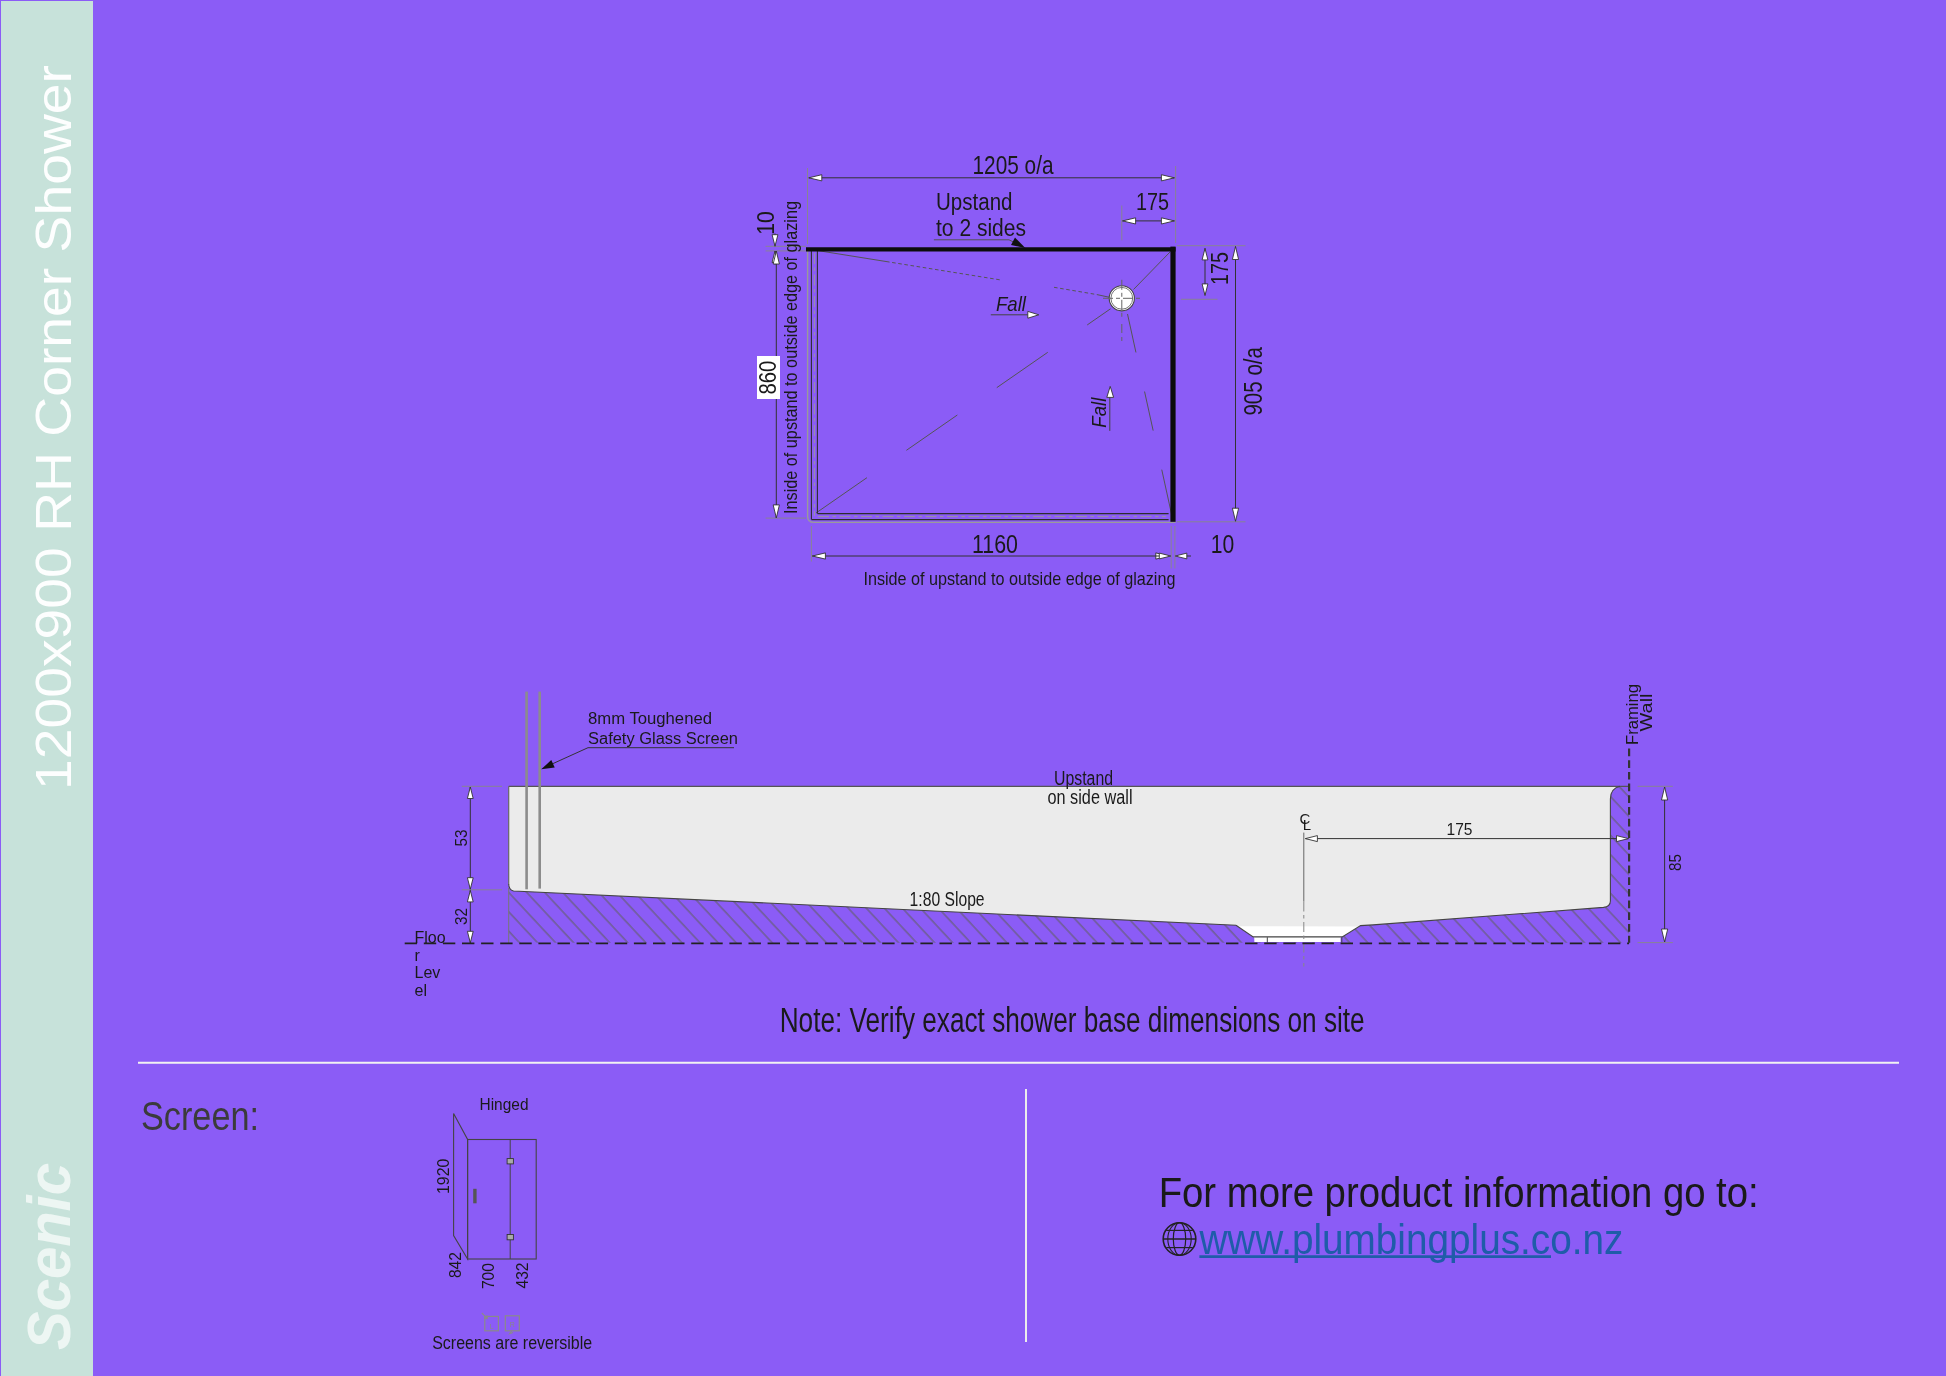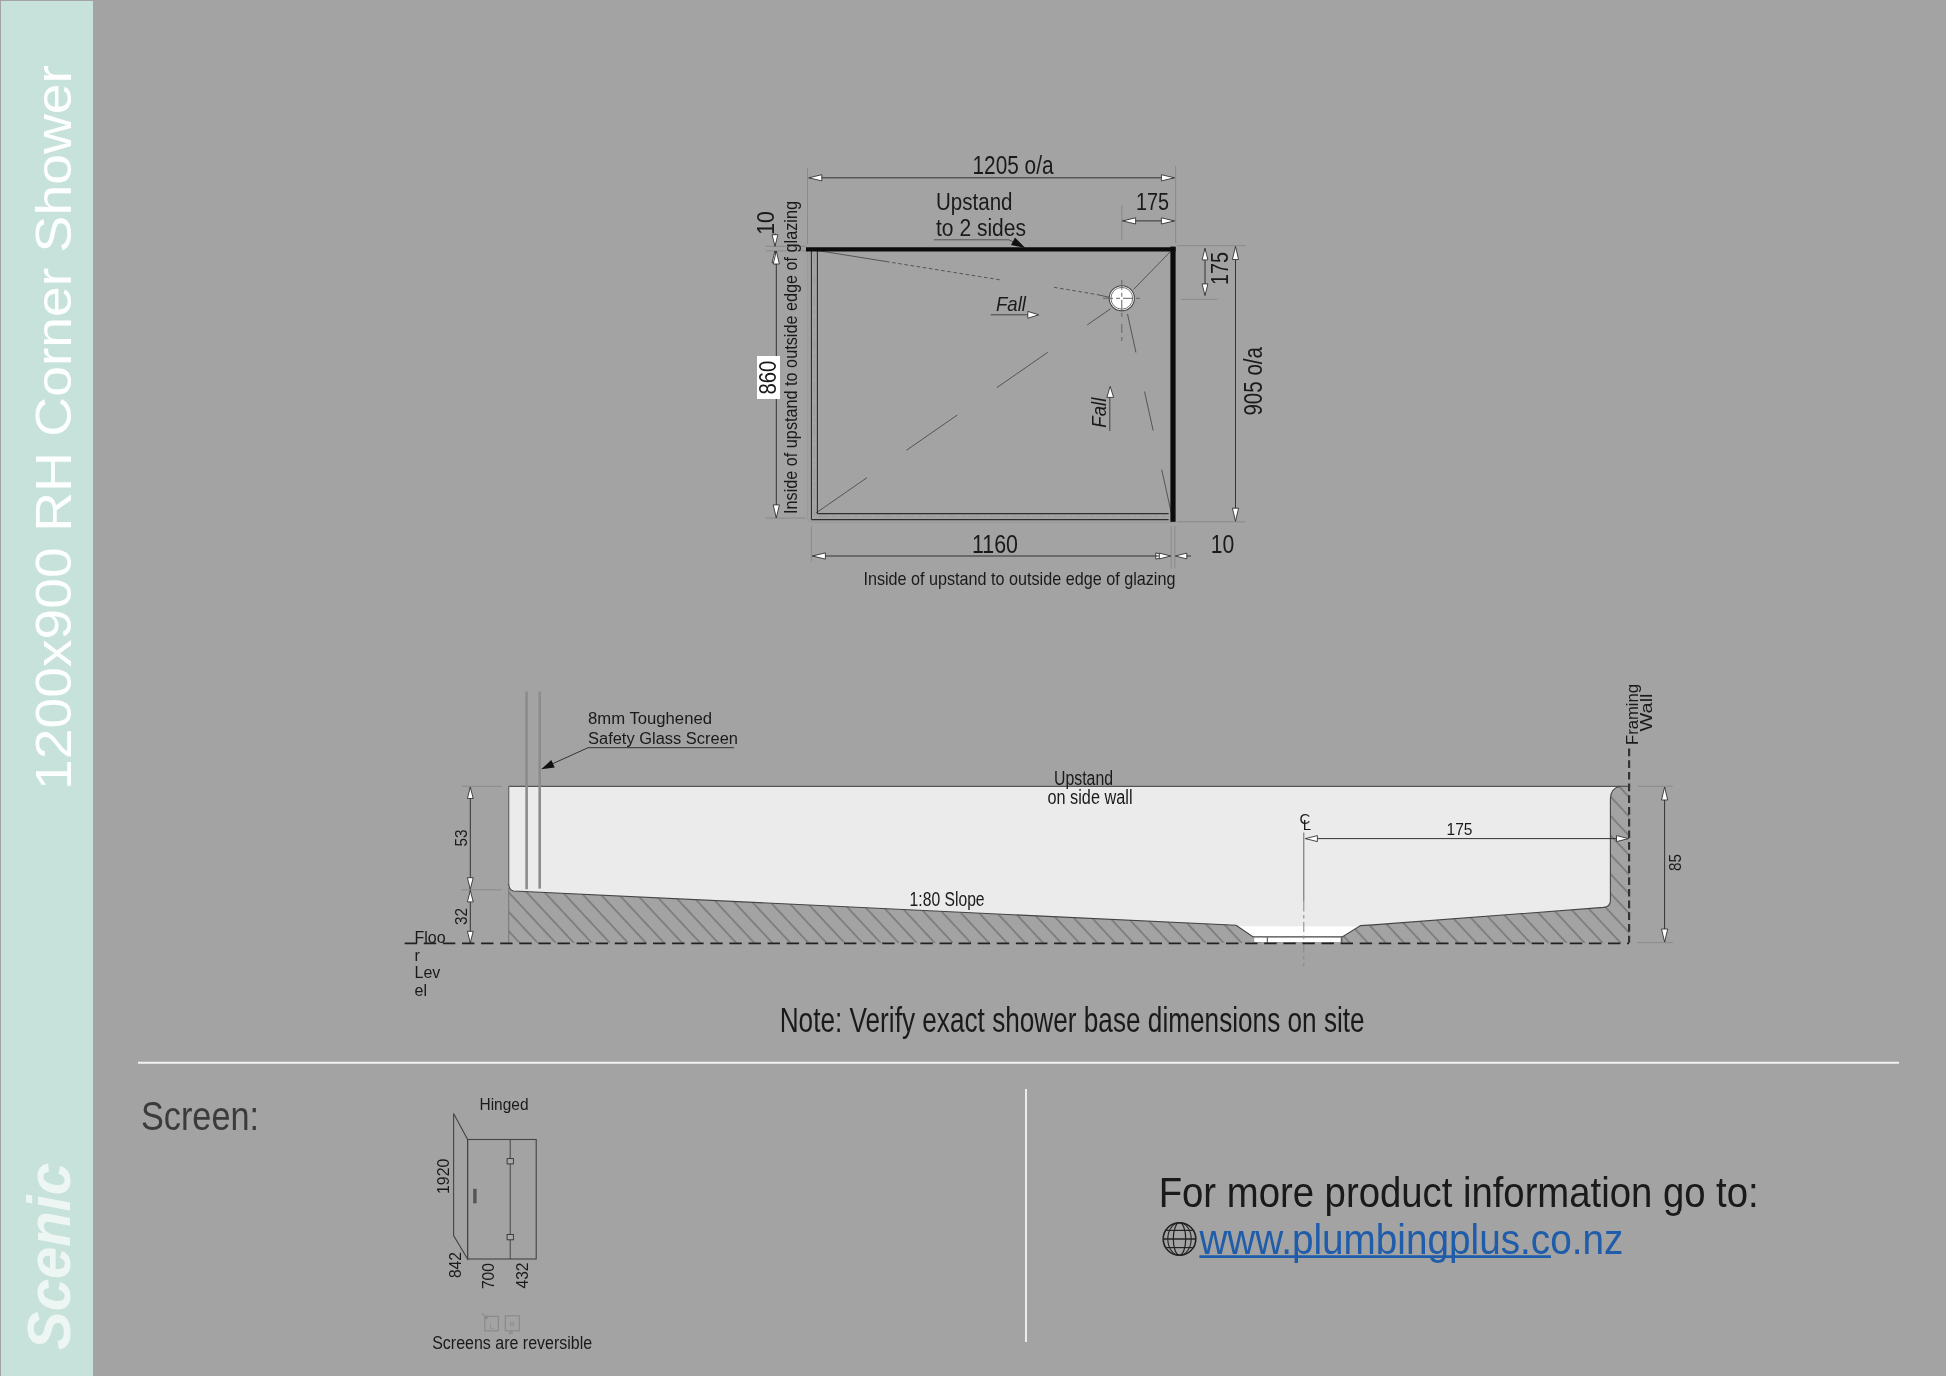--- a/index.html
+++ b/index.html
@@ -1,17 +1,17 @@
 <!DOCTYPE html>
 <html><head>
 <meta charset="utf-8">
 <style>
   html,body { margin:0; padding:0; background:#fff; }
   * { font-family:"Liberation Sans", sans-serif; }
-  #page { position:relative; width:1946px; height:1376px; background:#a3a3a3; overflow:hidden; }
+  #page { position:relative; width:1946px; height:1376px; background:#8b5cf6; overflow:hidden; }
   #band { position:absolute; left:1px; top:1px; width:92px; height:1375px; background:#c7e2da; }
   svg text { font-family:"Liberation Sans", sans-serif; }
 </style>
 </head>
 <body>
 <div id="page">
   <div id="band"></div>
   <svg width="1946" height="1376" viewBox="0 0 1946 1376" style="position:absolute;left:0;top:0">
     <text x="71" y="790" font-size="50" fill="#fdfefe" transform="rotate(-90 71 790)" textLength="725" lengthAdjust="spacingAndGlyphs">1200x900 RH Corner Shower</text>
     <text x="70" y="1350" font-size="62" font-weight="bold" font-style="italic" fill="#edf6f3" transform="rotate(-90 70 1350)" textLength="187" lengthAdjust="spacingAndGlyphs">Scenic</text>

